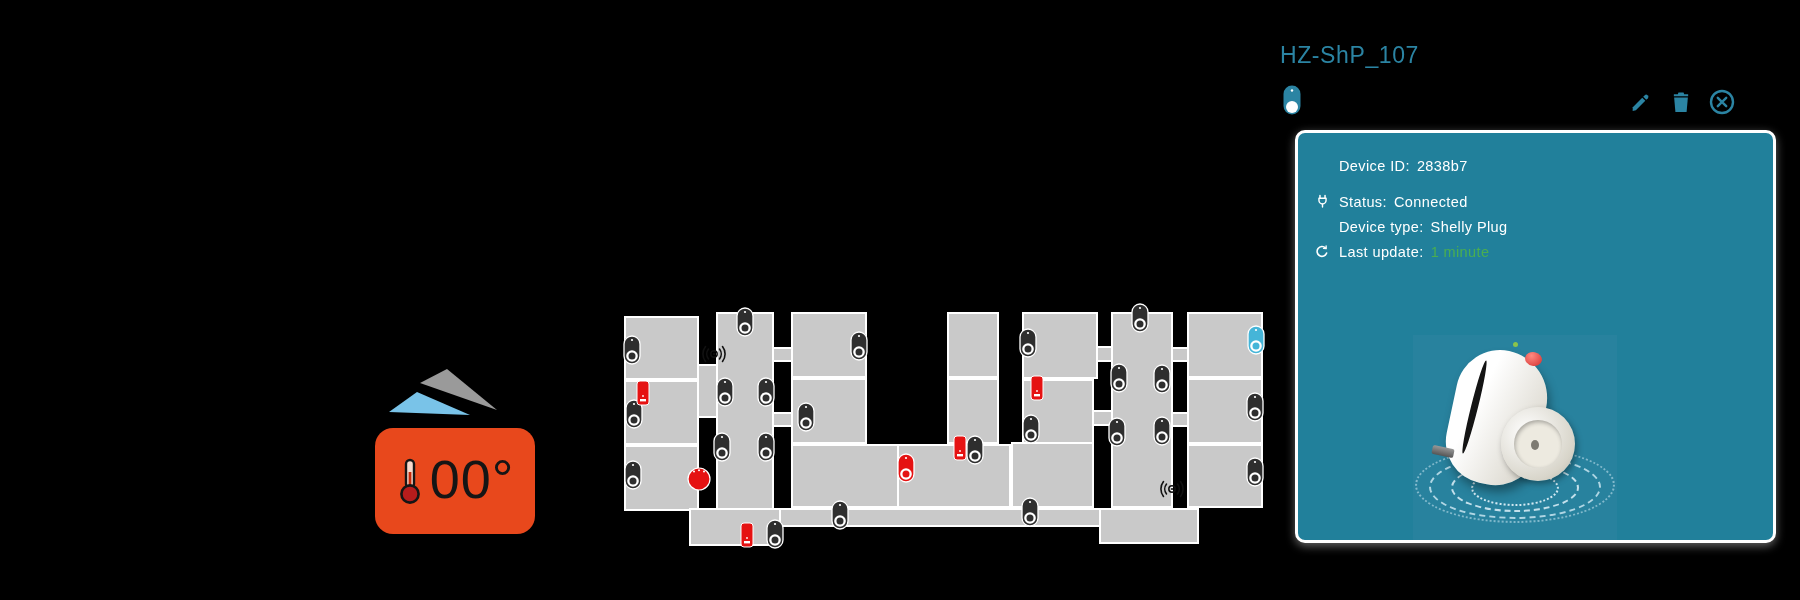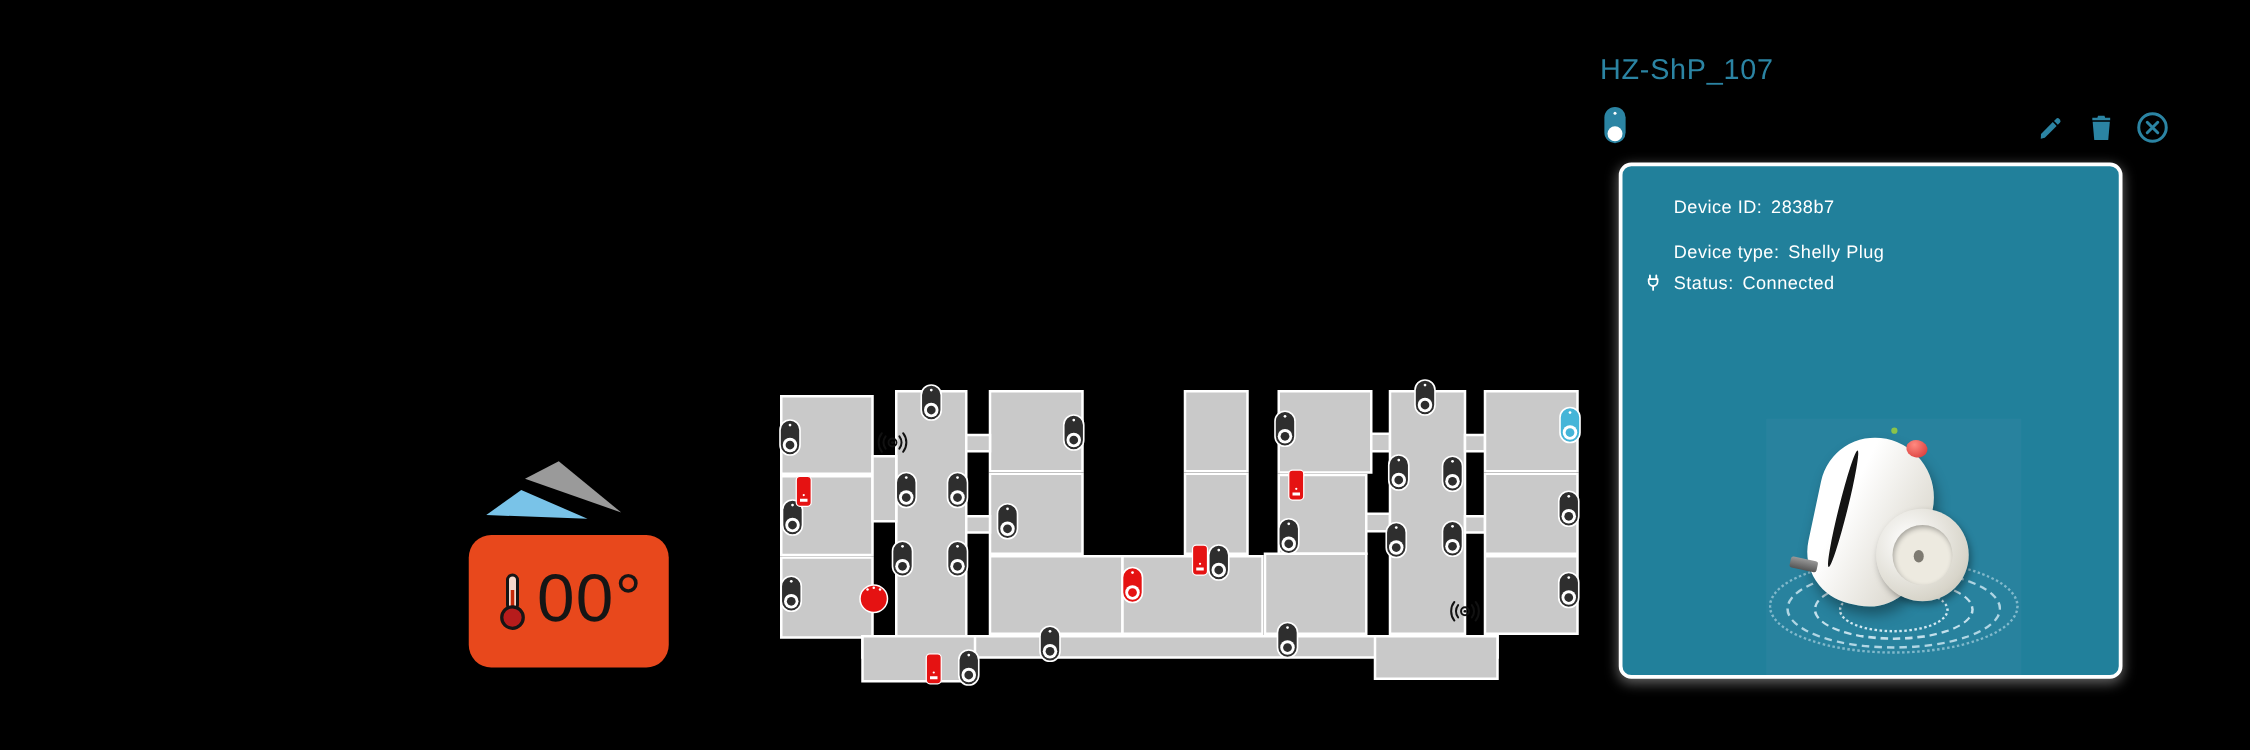--- a/index.html
+++ b/index.html
@@ -22,21 +22,21 @@
     color:var(--accent);letter-spacing:.6px;}
   #header-plug{position:absolute;left:1282px;top:84px;}
   .hdr-act{position:absolute;cursor:pointer;}
   #act-edit{left:1630px;top:92px;}
   #act-delete{left:1670px;top:89px;}
   #act-close{left:1709px;top:89px;}
   .act-fill path{fill:var(--accent);}
   .act-stroke circle,.act-stroke path{stroke:var(--accent);fill:none;}
 
   
-  #device-panel{position:absolute;left:1295px;top:130px;width:403px;height:413px;
+  #device-panel{position:absolute;left:1295px;top:130px;width:481px;height:413px;
     box-sizing:border-box;background:var(--panel);border:3px solid #fff;
     border-radius:10px;box-shadow:0 3px 10px rgba(255,255,255,.4);}
   #panel-rows{padding:20px 14px 0 17px;}
   .prow{display:flex;align-items:center;height:25px;color:#fff;font-size:14.5px;
     letter-spacing:.4px;white-space:nowrap;}
   .prow:first-child{margin-bottom:11px;}
   .picon{width:24px;display:inline-flex;align-items:center;}
   .plabel{margin-right:7px;}
   .pvalue{}
 
@@ -328,34 +328,44 @@
   </svg>
 
   <div id="device-panel">
     <div id="panel-rows">
         <div class="prow">
           <span class="picon"></span>
           <span class="plabel">Device ID:</span>
           <span class="pvalue">2838b7</span>
         </div>
         <div class="prow">
-          <span class="picon"></span>
-          <span class="plabel">Device type:</span>
-          <span class="pvalue">Shelly Plug</span>
-        </div>
-        <div class="prow">
           <span class="picon">
             <svg viewBox="0 0 16 16" width="15" height="15">
               <path d="M5.3 1.5 v3 M10.7 1.5 v3" stroke="#fff" stroke-width="1.6" stroke-linecap="round" fill="none"></path>
               <path d="M4.2 4.5 h7.6 v2.2 a3.8 3.8 0 0 1 -7.6 0 z" fill="none" stroke="#fff" stroke-width="1.5" stroke-linejoin="round"></path>
               <path d="M8 10.8 v3" stroke="#fff" stroke-width="1.5" stroke-linecap="round"></path>
             </svg>
           </span>
           <span class="plabel">Status:</span>
           <span class="pvalue">Connected</span>
+        </div>
+        <div class="prow">
+          <span class="picon"></span>
+          <span class="plabel">Device type:</span>
+          <span class="pvalue">Shelly Plug</span>
+        </div>
+        <div class="prow">
+          <span class="picon">
+            <svg viewBox="0 0 16 16" width="14" height="14">
+              <path d="M13.3 9.2 a5.6 5.6 0 1 1 -1.3 -5.8" fill="none" stroke="#fff" stroke-width="1.8" stroke-linecap="round"></path>
+              <path d="M12.7 1 l0.1 3.2 -3.1 -0.4" fill="none" stroke="#fff" stroke-width="1.5" stroke-linecap="round" stroke-linejoin="round"></path>
+            </svg>
+          </span>
+          <span class="plabel">Last update:</span>
+          <span class="pvalue" style="color: rgb(74, 174, 80);">1 minute</span>
         </div>
       </div>
     <div id="photo">
       <div id="rip1" class="ripple"></div>
       <div id="rip2" class="ripple"></div>
       <div id="rip3" class="ripple"></div>
       <div id="rip4" class="ripple"></div>
       <div id="plug-body"></div>
       <div id="plug-crease"></div>
       <div id="plug-socket">

